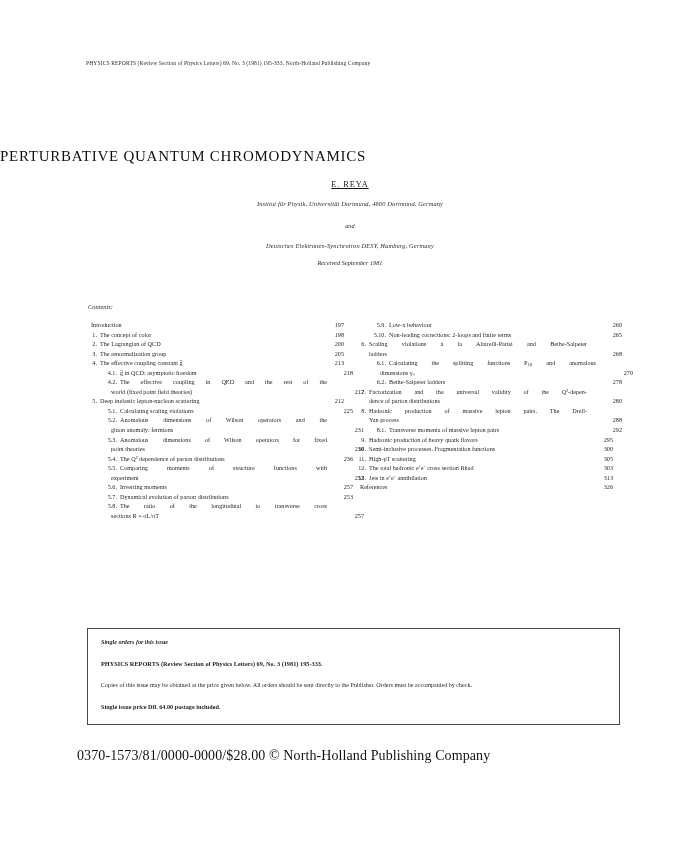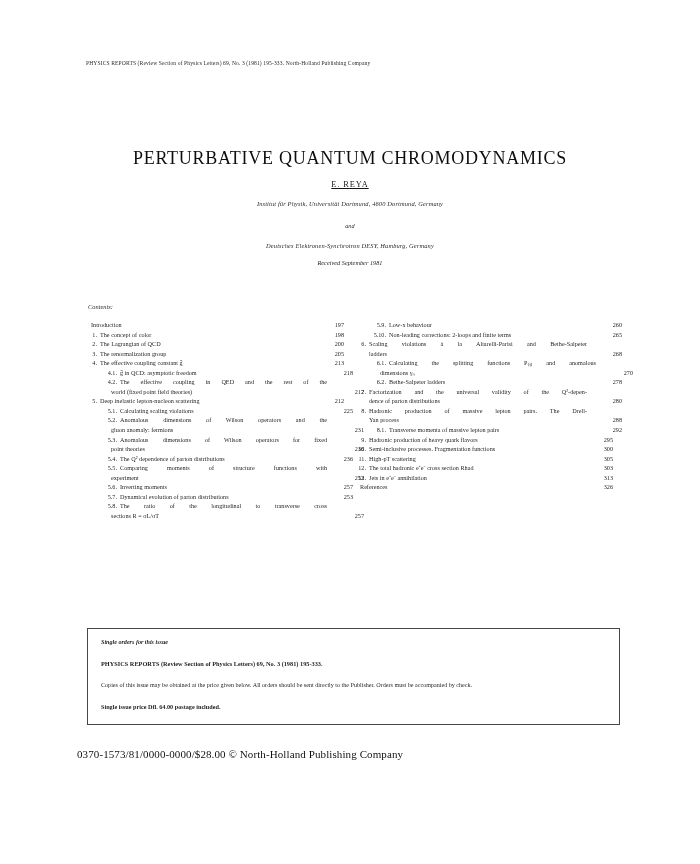--- a/index.html
+++ b/index.html
@@ -35,22 +35,21 @@
     transform: scaleY(1.25);
     transform-origin: left top;
   }
 
   
   .title {
     position: absolute;
     top: 148px;
     left: 0;
     width: 700px;
-    text-align: center;
-    font-size: 18px;
+    font-size: 15px;
     letter-spacing: 0.75px;
     color: #131313;
     font-weight: 400;
   }
   .author {
     position: absolute;
     top: 180px;
     left: 0;
     width: 700px;
     text-align: center;
@@ -169,21 +168,21 @@
   .ord-price {
     font-weight: 700;
     font-size: 6.2px;
   }
 
   
   .footer {
     position: absolute;
     left: 77px;
     top: 748px;
-    font-size: 11px;
+    font-size: 14px;
     letter-spacing: 0.1px;
     color: #131313;
   }
 </style>
 </head>
 <body>
 
 <div id="page">
 
   <div class="journal-head">PHYSICS REPORTS (Review Section of Physics Letters) 69, No. 3 (1981) 195-333. North-Holland Publishing Company</div>

